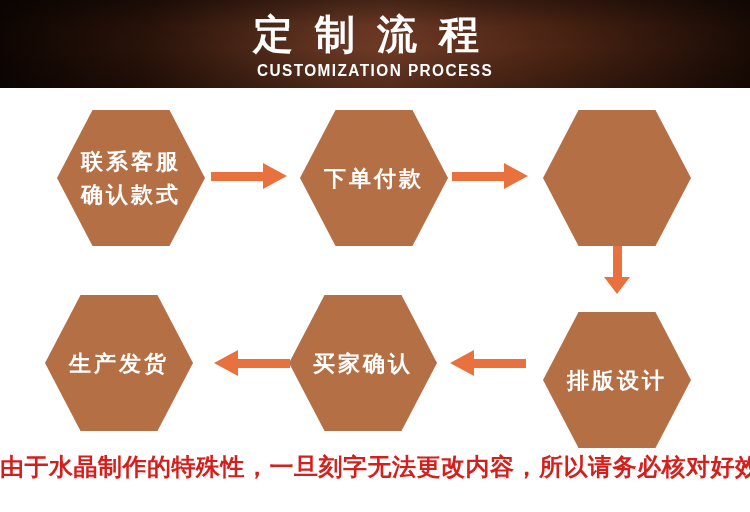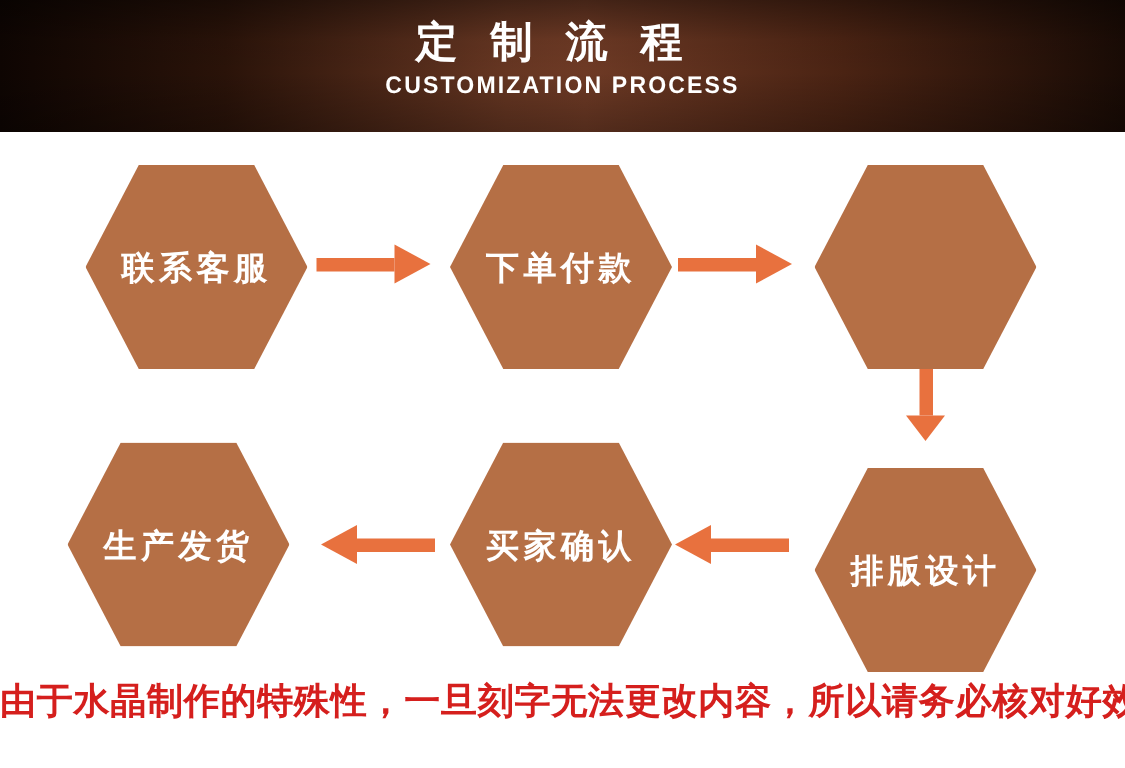--- a/index.html
+++ b/index.html
@@ -23,21 +23,21 @@
     width: 750px;
     height: 88px;
     background:
       linear-gradient(180deg, rgba(0,0,0,0.38) 0%, rgba(0,0,0,0.05) 30%, rgba(0,0,0,0.0) 55%, rgba(0,0,0,0.25) 100%),
       linear-gradient(90deg, #0e0502 0%, #2a1309 20%, #663622 45%, var(--banner-center, #6e3a25) 52%, #4a2313 75%, #190b05 100%);
     text-align: center;
     color: var(--text-on-dark, #ffffff);
   }
   .banner-title {
     padding-top: 13px;
-    font-size: 28px;
+    font-size: 40px;
     font-weight: bold;
     line-height: 1.05;
     letter-spacing: 22px;
     padding-left: 4px; 
     white-space: nowrap;
   }
   .banner-subtitle {
     margin-top: 7px;
     font-size: 16px;
     font-weight: bold;
@@ -67,21 +67,21 @@
     font-weight: bold;
     letter-spacing: 3px;
     line-height: 1.5;
     text-align: center;
     white-space: nowrap;
   }
   .hex-1 { left: 57px;  top: 110px; text-align: right; }
   .hex-2 { left: 300px; top: 110px; }
   .hex-3 { left: 543px; top: 110px; }
   .hex-4 { left: 543px; top: 312px; align-items: center; }
-  .hex-5 { left: 300px; top: 295px; }
+  .hex-5 { left: 289px; top: 295px; }
   .hex-6 { left: 45px;  top: 295px; }
 
   
   .arrow {
     position: absolute;
     display: flex;
     align-items: center;
   }
   .arrow .shaft {
     background: var(--arrow, #e8713e);
@@ -138,20 +138,21 @@
 
   <header class="banner">
     <div class="banner-title">定制流程</div>
     <div class="banner-subtitle">CUSTOMIZATION PROCESS</div>
   </header>
 
   <main class="flow">
 
     <div class="hex hex-1">
       <span>联系客服</span>
+      <span>确认款式</span>
     </div>
 
     <div class="arrow arrow-h arrow-right arrow-1">
       <i class="shaft"></i>
       <i class="head"></i>
     </div>
 
     <div class="hex hex-2">
       <span>下单付款</span>
     </div>

